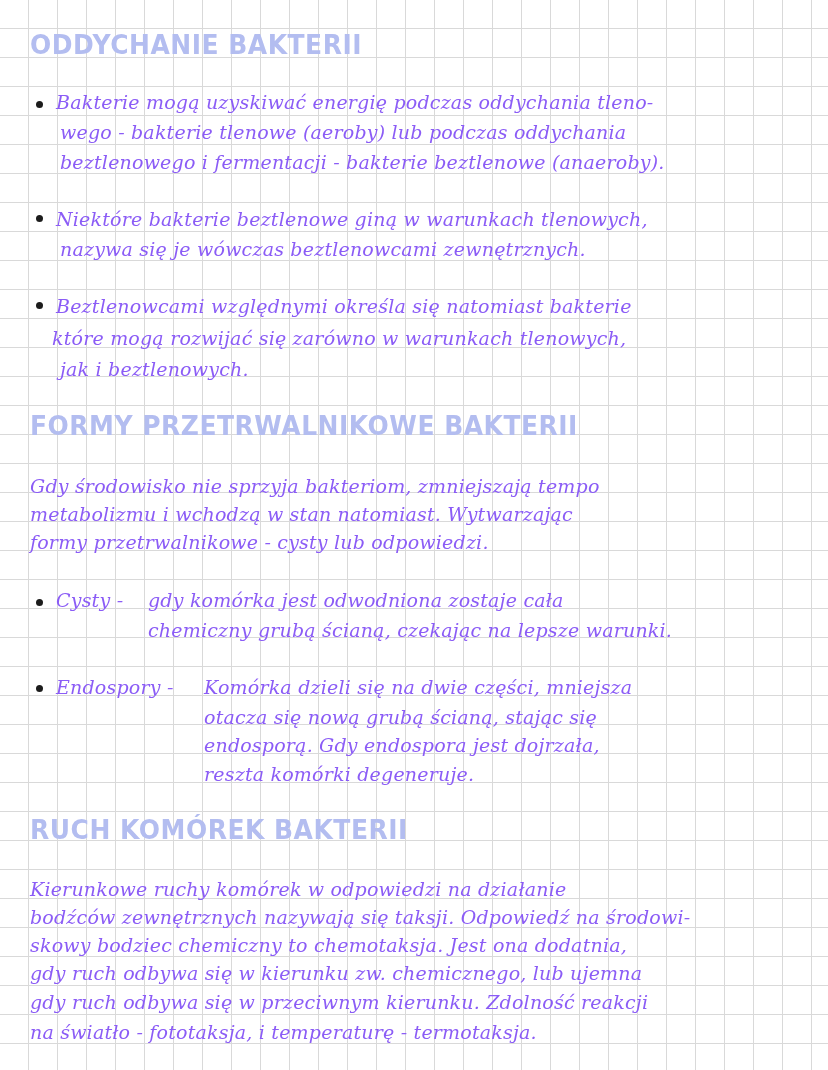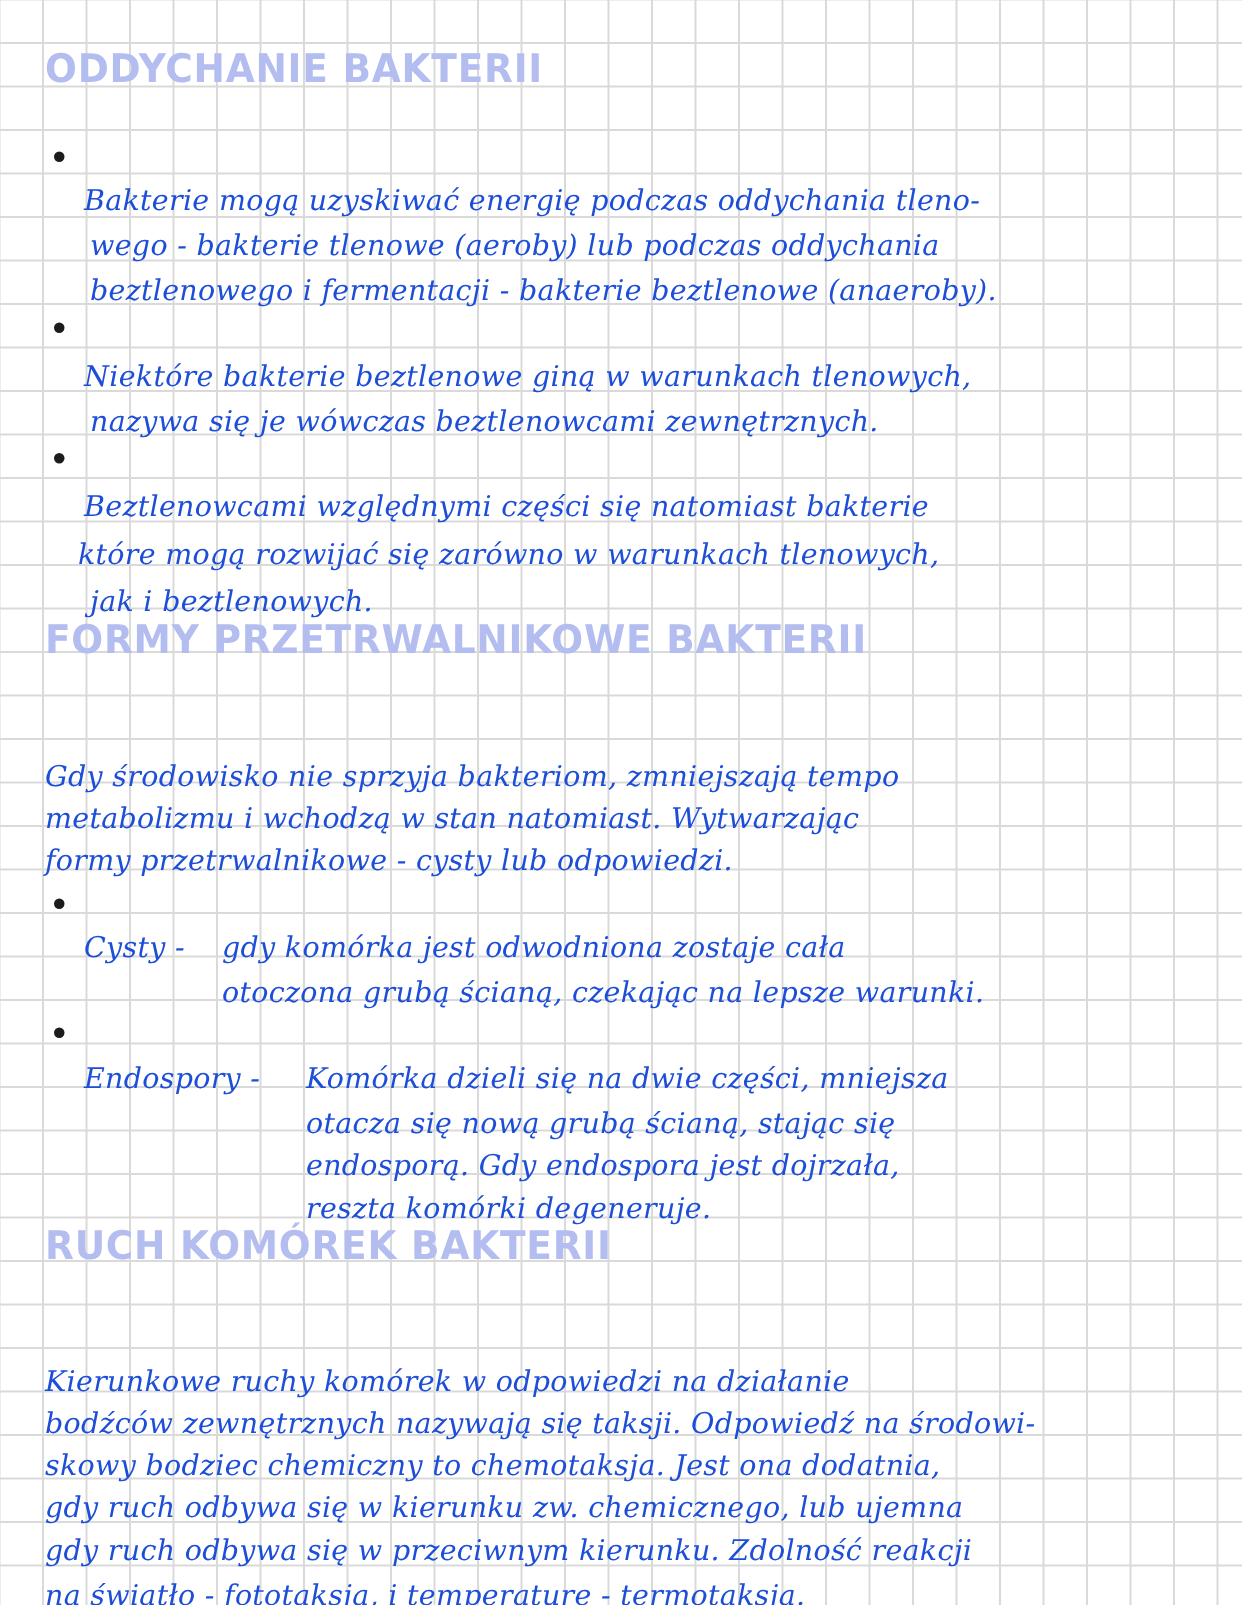--- a/index.html
+++ b/index.html
@@ -16,23 +16,22 @@
   .heading {
     position: absolute; left: 30px;
     font-family: "DejaVu Sans", sans-serif;
     font-weight: bold; font-size: 25px; letter-spacing: 0.5px;
     color: #b3bdf0; line-height: 30px; white-space: nowrap;
     transform: scaleY(1.05);
   }
   .line {
     position: absolute; white-space: nowrap;
     font-family: "DejaVu Serif", serif; font-style: italic;
-    font-size: 19px; color: #1d4ed8; line-height: 24px;
+    font-size: 19px; color: #8b5cf6; line-height: 24px;
     letter-spacing: 0.2px;
-    margin-top: 32px;
   }
   .bullet {
     position: absolute; width: 7px; height: 7px; border-radius: 50%;
     background: #1c1c1c;
   }
 </style>
 </head>
 <body>
 
 <div class="heading" style="top:31px;">ODDYCHANIE BAKTERII</div>
@@ -40,34 +39,34 @@
 <div class="bullet" style="left:36px; top:101px;"></div>
 <div class="line" style="left:56px; top:90px;">Bakterie mogą uzyskiwać energię podczas oddychania tleno-</div>
 <div class="line" style="left:60px; top:120px;">wego - bakterie tlenowe (aeroby) lub podczas oddychania</div>
 <div class="line" style="left:60px; top:150px;">beztlenowego i fermentacji - bakterie beztlenowe (anaeroby).</div>
 
 <div class="bullet" style="left:36px; top:215px;"></div>
 <div class="line" style="left:56px; top:207px;">Niektóre bakterie beztlenowe giną w warunkach tlenowych,</div>
 <div class="line" style="left:60px; top:237px;">nazywa się je wówczas beztlenowcami zewnętrznych.</div>
 
 <div class="bullet" style="left:36px; top:302px;"></div>
-<div class="line" style="left:56px; top:294px;">Beztlenowcami względnymi części się natomiast bakterie</div>
+<div class="line" style="left:56px; top:294px;">Beztlenowcami względnymi określa się natomiast bakterie</div>
 <div class="line" style="left:52px; top:326px;font-style:italic;">które mogą rozwijać się zarówno w warunkach tlenowych,</div>
 <div class="line" style="left:60px; top:357px;">jak i beztlenowych.</div>
 
 <div class="heading" style="top:412px;">FORMY PRZETRWALNIKOWE BAKTERII</div>
 
 <div class="line" style="left:30px; top:474px;">Gdy środowisko nie sprzyja bakteriom, zmniejszają tempo</div>
 <div class="line" style="left:30px; top:502px;">metabolizmu i wchodzą w stan natomiast. Wytwarzając</div>
 <div class="line" style="left:30px; top:530px;">formy przetrwalnikowe - cysty lub odpowiedzi.</div>
 
 <div class="bullet" style="left:36px; top:599px;"></div>
 <div class="line" style="left:56px; top:588px;">Cysty -</div>
 <div class="line" style="left:148px; top:588px;">gdy komórka jest odwodniona zostaje cała</div>
-<div class="line" style="left:148px; top:618px;">otoczona grubą ścianą, czekając na lepsze warunki.</div>
+<div class="line" style="left:148px; top:618px;">chemiczny grubą ścianą, czekając na lepsze warunki.</div>
 
 <div class="bullet" style="left:36px; top:685px;"></div>
 <div class="line" style="left:56px; top:675px;">Endospory -</div>
 <div class="line" style="left:204px; top:675px;">Komórka dzieli się na dwie części, mniejsza</div>
 <div class="line" style="left:204px; top:705px;">otacza się nową grubą ścianą, stając się</div>
 <div class="line" style="left:204px; top:733px;">endosporą. Gdy endospora jest dojrzała,</div>
 <div class="line" style="left:204px; top:762px;text-align:center;">reszta komórki degeneruje.</div>
 
 <div class="heading" style="top:816px;">RUCH KOMÓREK BAKTERII</div>
 

